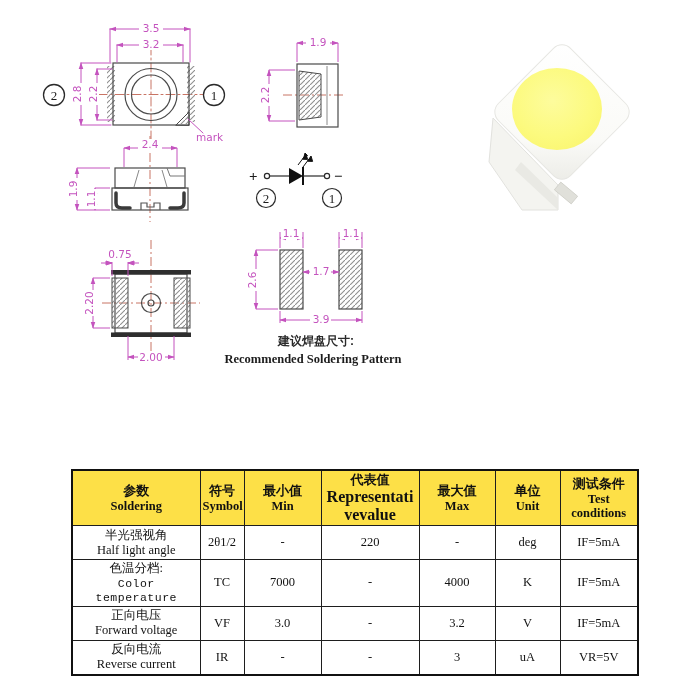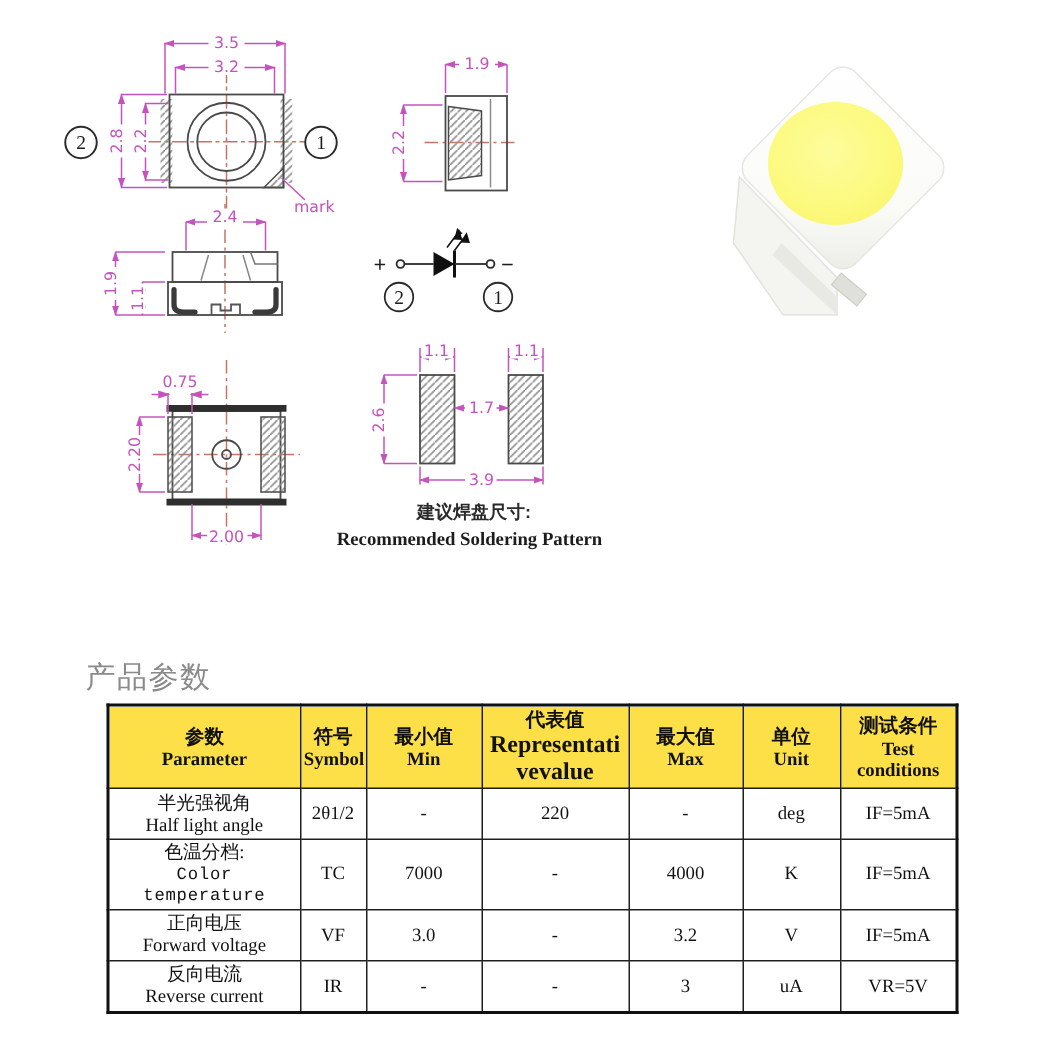--- a/index.html
+++ b/index.html
@@ -255,37 +255,36 @@
     <path d="M38,98 L103,165 L103,190 L67,190 L34,142 Z" fill="#f4f4f0" stroke="#e2e2de" stroke-width="1"></path>
     <path d="M60,150 L103,190 L103,178 L66,142 Z" fill="#e9e9e4"></path>
     <rect x="100" y="168" width="22" height="10" fill="#e0e0da" stroke="#cfcfc8" stroke-width="0.8" transform="rotate(40 111 173)"></rect>
     <g transform="translate(107,92) rotate(45)">
       <rect x="-51" y="-51" width="102" height="102" rx="12" fill="url(#bodyGrad)" stroke="#e6e6e2" stroke-width="1"></rect>
     </g>
     <ellipse cx="102" cy="89" rx="45" ry="41" fill="url(#phosGrad)"></ellipse>
   </g>
 </svg>
 
-<div id="sec-title">产品参数</div>
 
 <table id="ptable">
   <colgroup>
     <col style="width:128px">
         <col style="width:44px">
         <col style="width:77px">
         <col style="width:98px">
     <col style="width:76px">
         <col style="width:65px">
         <col style="width:78px">
   </colgroup>
   <thead>
     <tr>
       <th>
         <span class="h-zh">参数</span>
-        <span class="h-en">Parameter</span>
+        <span class="h-en">Soldering</span>
           </th>
       <th>
         <span class="h-zh">符号</span>
         <span class="h-en">Symbol</span>
           </th>
       <th>
         <span class="h-zh">最小值</span>
         <span class="h-en">Min</span>
           </th>
       <th class="th-rep">

